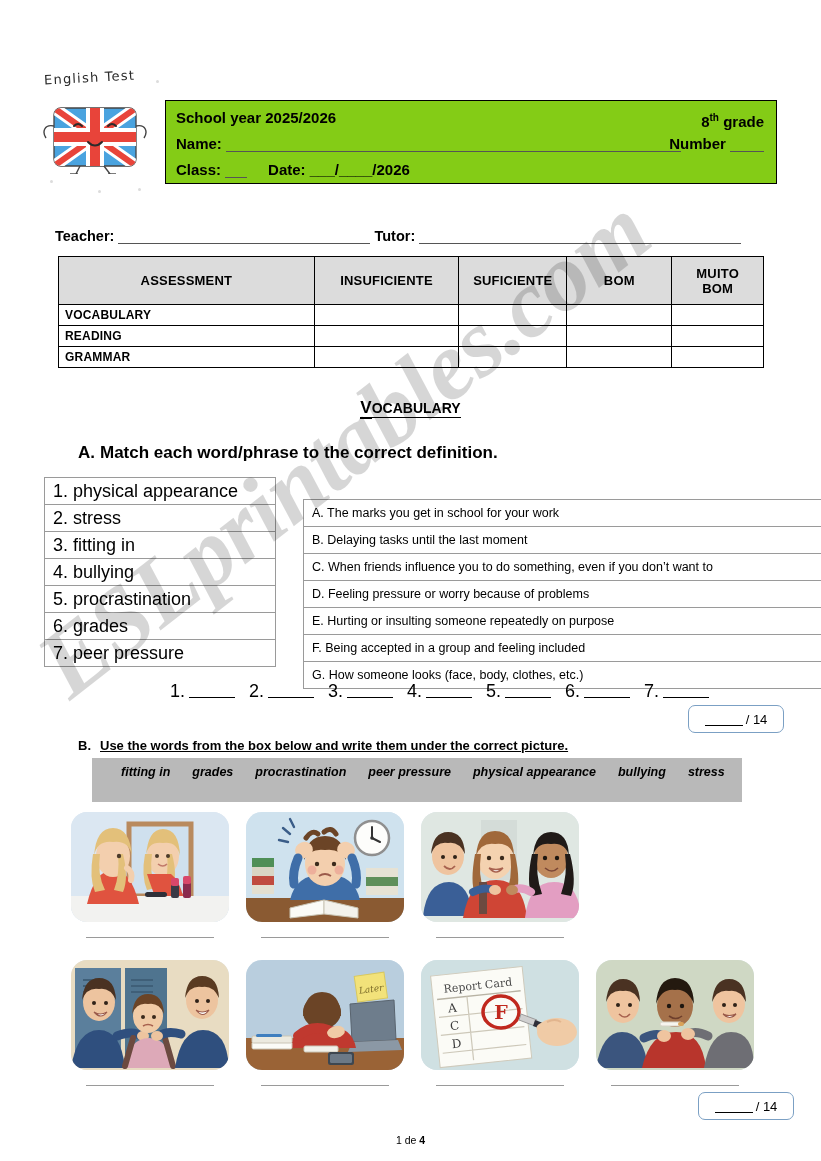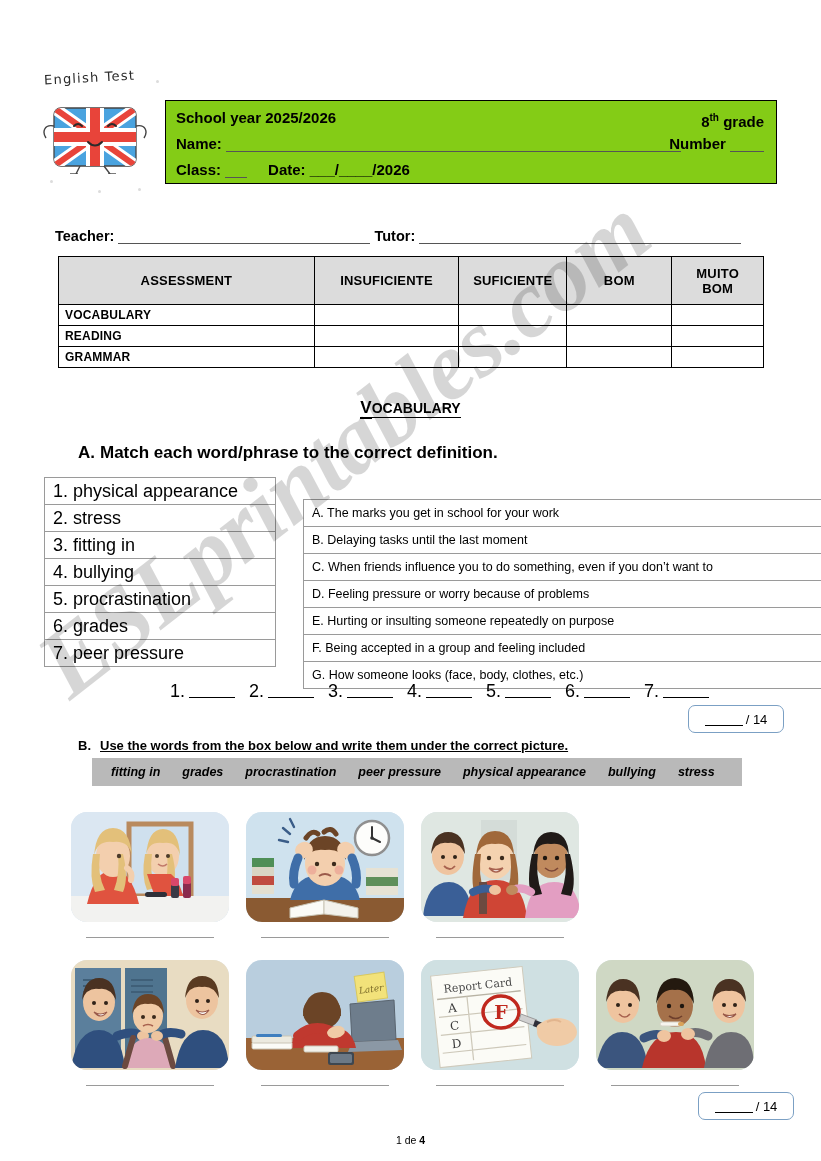--- a/index.html
+++ b/index.html
@@ -233,24 +233,24 @@
     left: 78px; top: 738px;
     font-size: 13px;
     font-weight: bold;
     text-decoration: underline;
   }
   #ex-b-instruction .letter { display: inline-block; width: 22px; }
 
   #word-box {
     position: absolute;
     left: 92px; top: 758px;
-    width: 650px; height: 28px;
+    width: 650px; height: 44px;
     background: #b9b9b9;
     border: 1px solid #b9b9b9;
-    padding: 5px 18px;
+    padding: 5px 28px;
     font-size: 12.5px;
     font-style: italic;
     font-weight: bold;
     line-height: 17px;
   }
   #word-box .word { margin-right: 22px; white-space: nowrap; }
 
   
   .pic-row {
     position: absolute;

